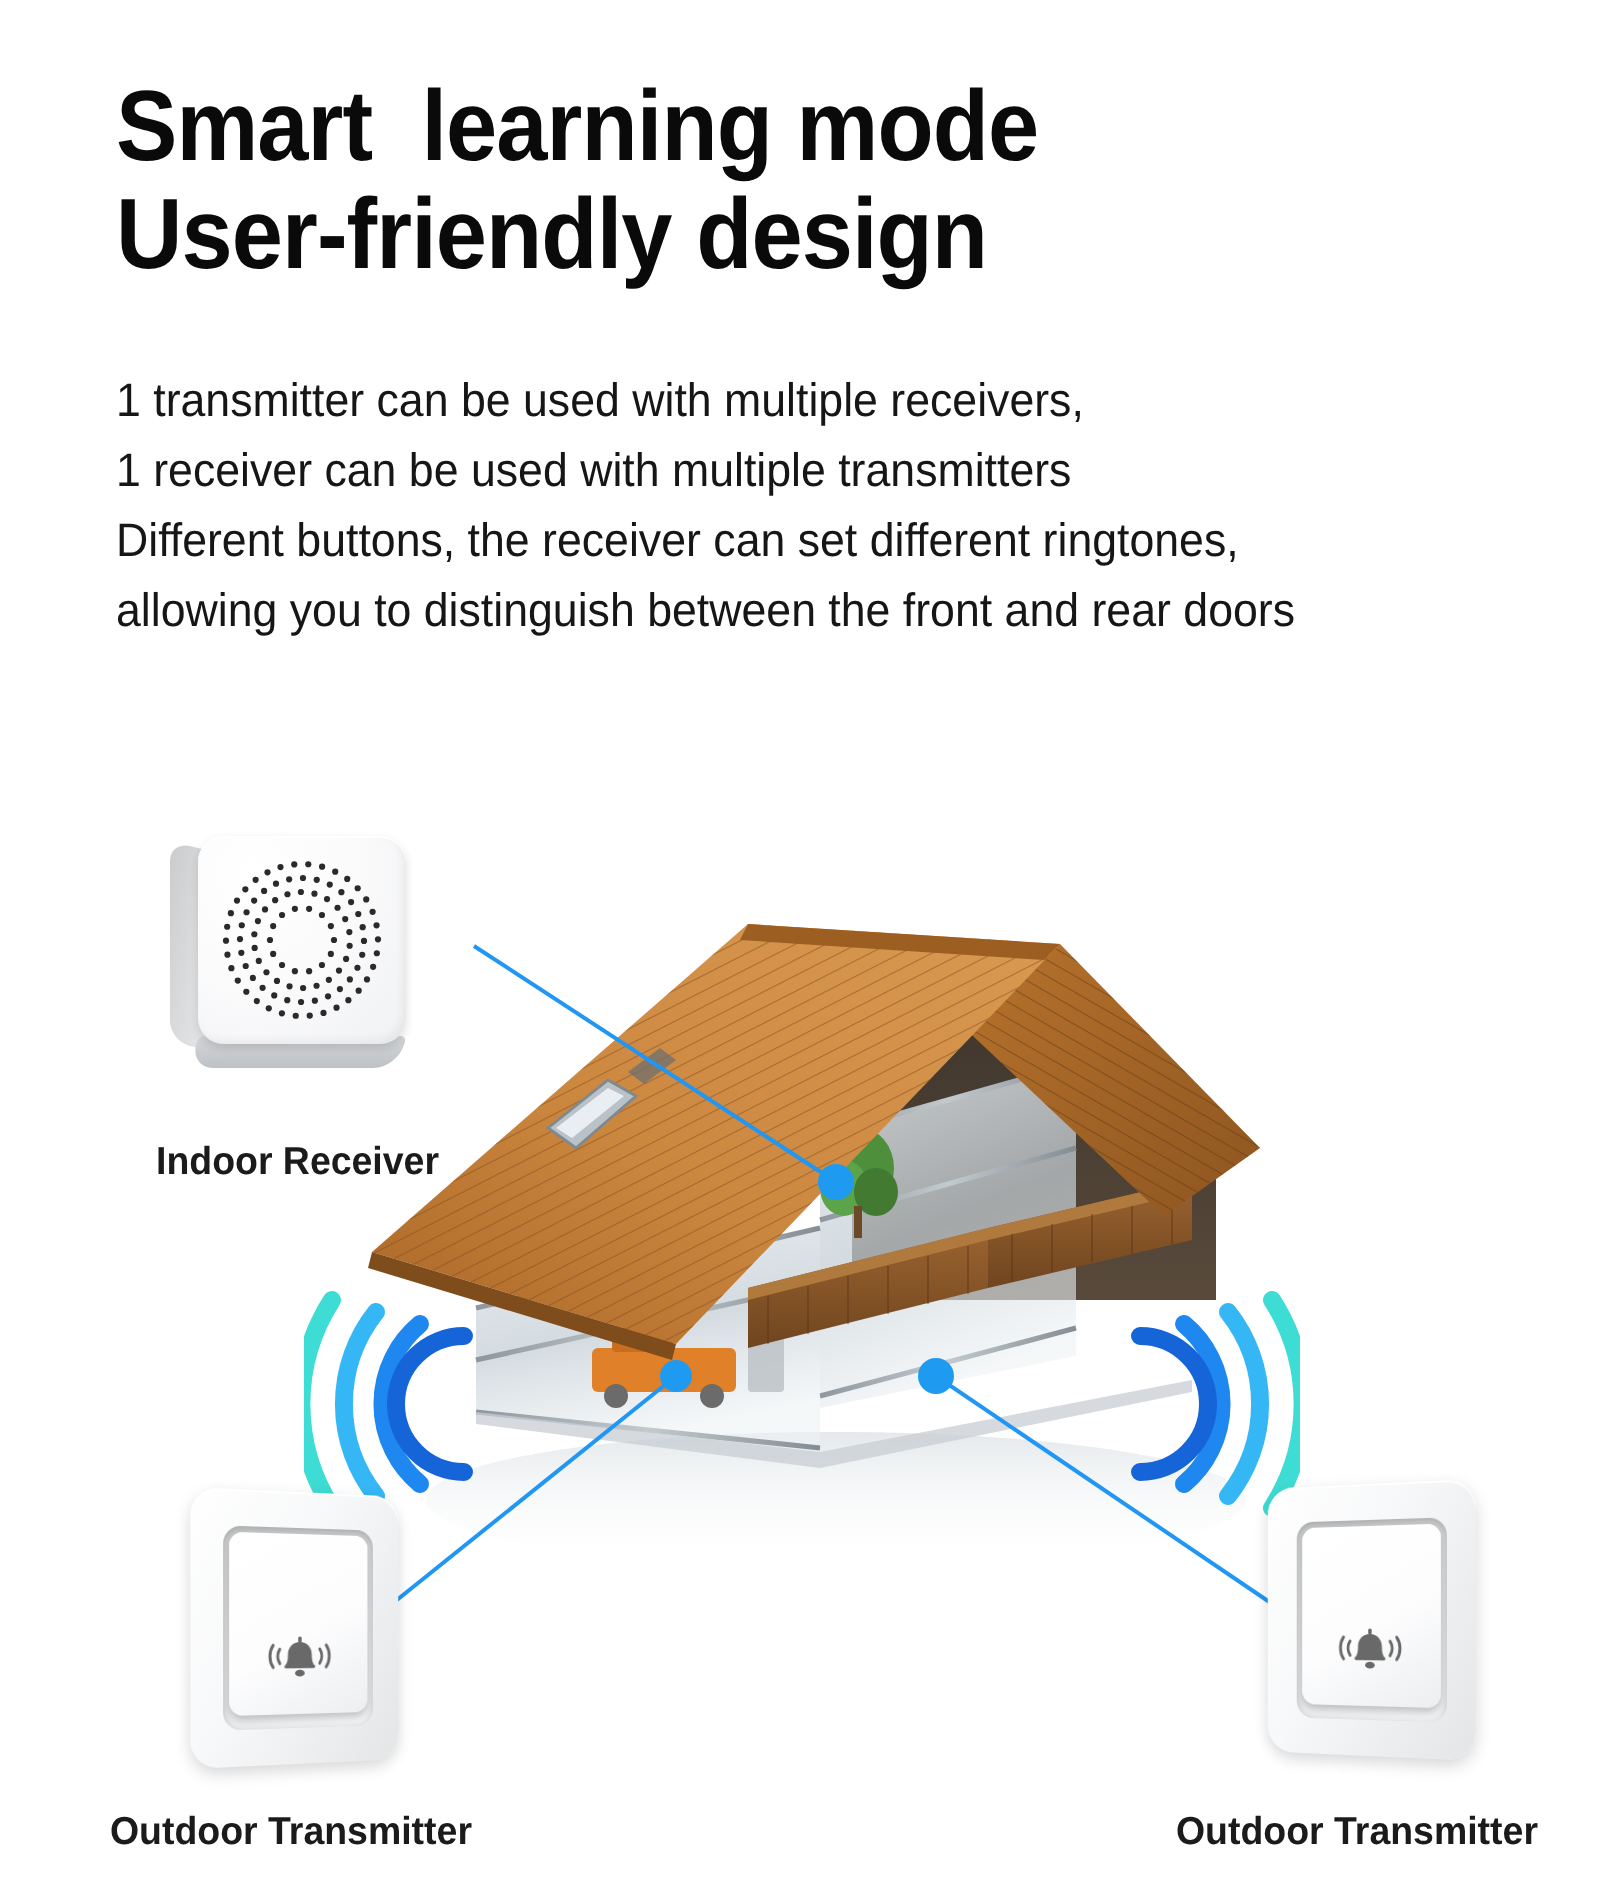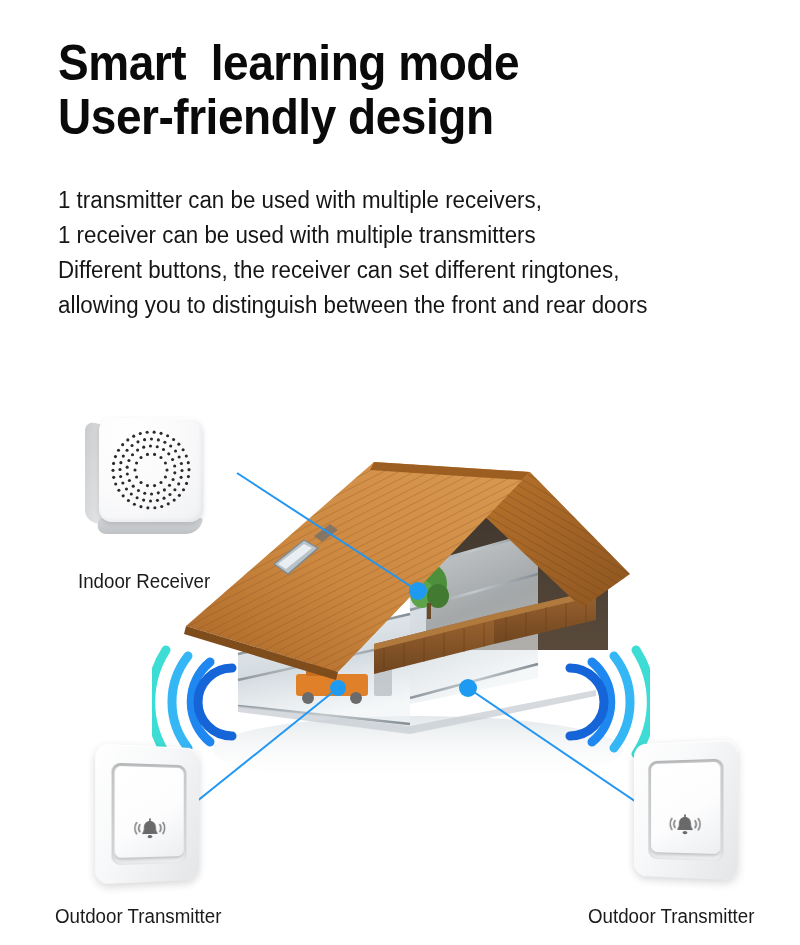--- a/index.html
+++ b/index.html
@@ -48,20 +48,21 @@
   }
   .bodycopy .bc-line { display: block; white-space: pre; }
 
   
   .scene {
     position: absolute;
     left: 0;
     top: 380px;
     width: 664px;
     height: 565px;
+    font-weight: bold;
   }
 
   
   .receiver {
     position: absolute;
     left: 85px;
     top: 38px;
     width: 125px;
     height: 118px;
   }

